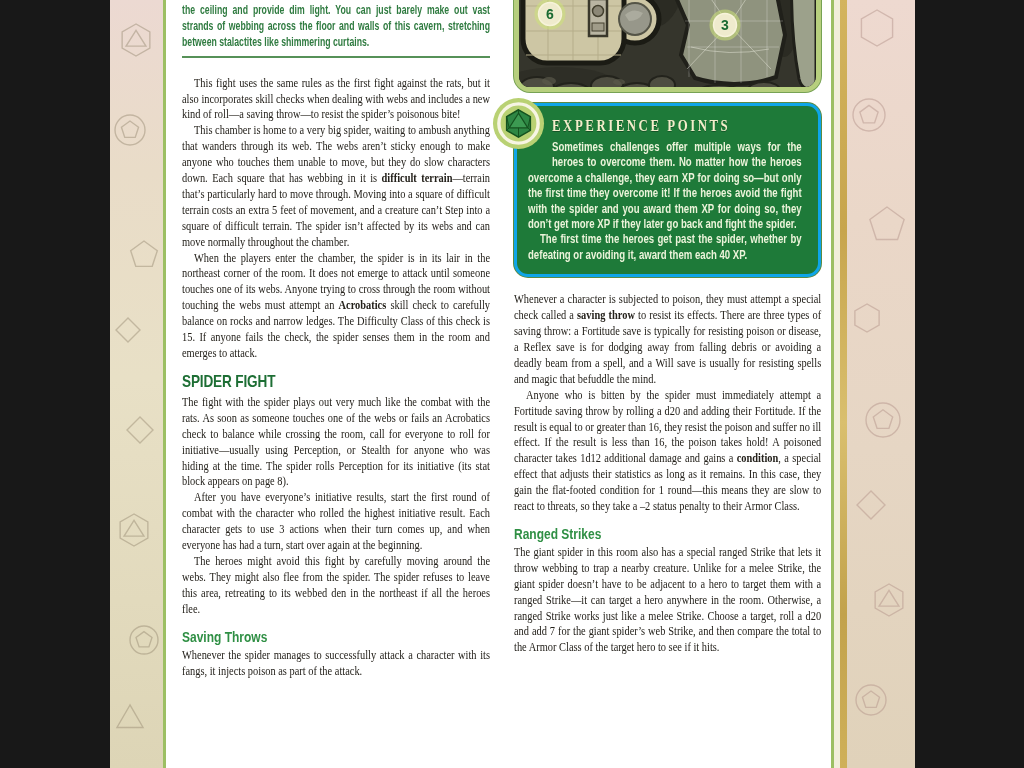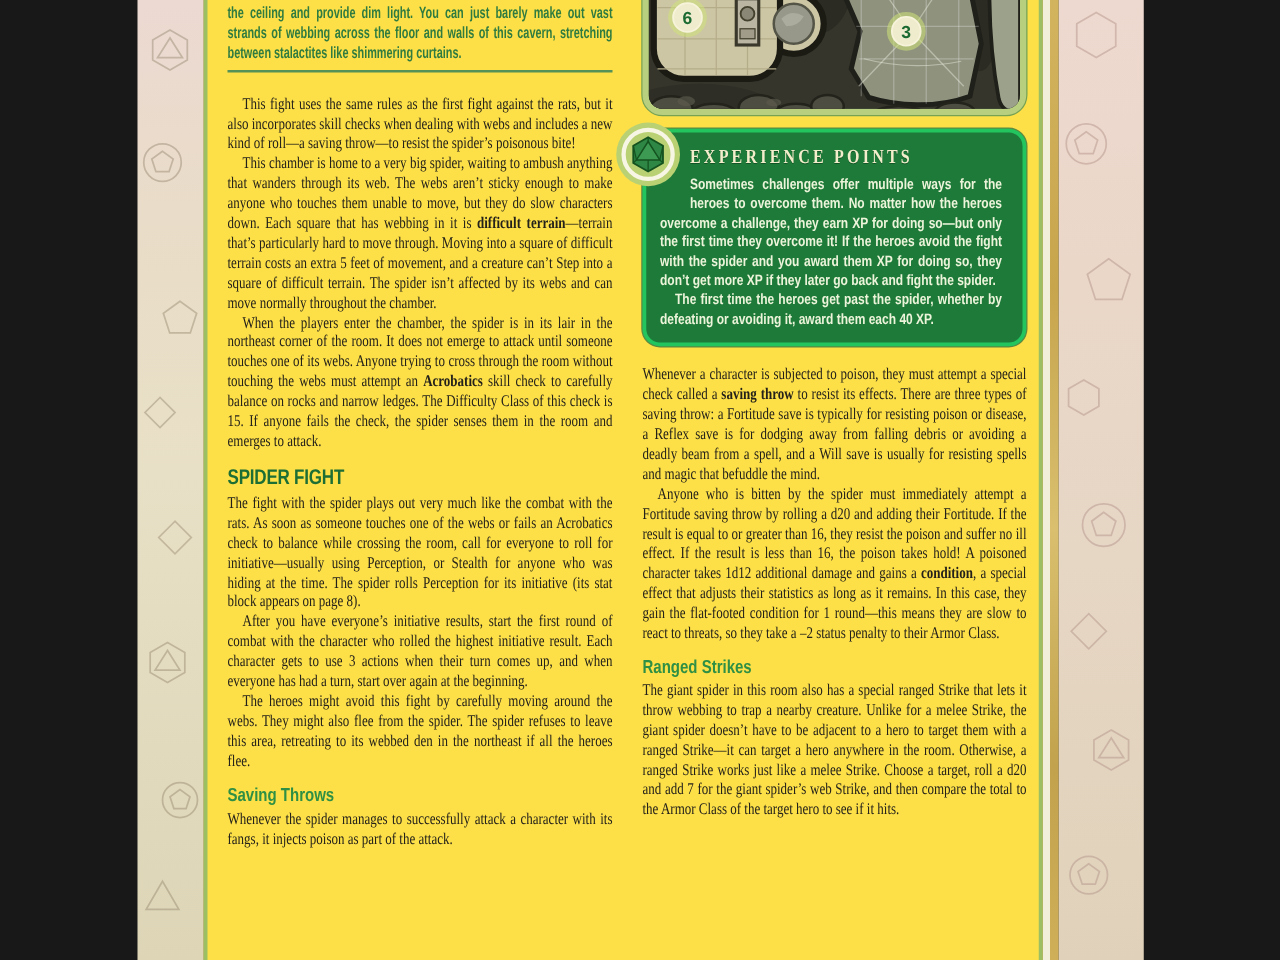--- a/index.html
+++ b/index.html
@@ -12,21 +12,21 @@
   #border-left  { left:110px; width:53px;
     background:linear-gradient(180deg,#ecd9d2 0px,#e9dcc8 170px,#e8e0c6 380px,#e2dabd 600px,#ddd5b6 768px); }
   #border-right { left:847px; width:68px;
     background:linear-gradient(180deg,#eed9d0 0px,#ead7c8 220px,#e6d6c4 450px,#e0d2ba 768px); }
   #gold-strip { position:absolute; top:0; left:840px; width:7px; height:768px;
     background:linear-gradient(180deg,#d3b45e 0%,#c7a54d 30%,#d9bf6e 55%,#c2a24c 80%,#cfb059 100%); }
   #cream-gap { position:absolute; top:0; left:834px; width:6px; height:768px; background:#f1eeda; }
 
   
   #page { position:absolute; top:0; left:163px; width:671px; height:768px;
-    background:#fde047; border-left:3px solid #9cbf63; border-right:3px solid #9cbf63; }
+    background:#ffffff; border-left:3px solid #9cbf63; border-right:3px solid #9cbf63; }
   #page-inner { display:flex; gap:24px; padding:0 10px 0 16px; height:768px; overflow:hidden; }
   .col { position:relative; }
   #col-left  { width:308px; }
   #col-right { width:307px; }
 
   
   .sx80 { width:385px; transform:scaleX(0.8); transform-origin:0 0; }
   .sx80r { width:384px; transform:scaleX(0.8); transform-origin:0 0; }
   .sx67 { width:460px; transform:scaleX(0.6696); transform-origin:0 0; }
   .sxbox { width:342px; transform:scaleX(0.8); transform-origin:0 0; }
@@ -45,21 +45,21 @@
   h3.sub { font-family:"Liberation Sans","DejaVu Sans",sans-serif; font-weight:700;
     font-size:15px; color:#2f8f44; margin:11px 0 2px; }
 
   
   #map { margin-top:-68px; height:160px; border:5px solid #b7cf7e; border-radius:16px;
     overflow:hidden; background:#35352c;
     box-shadow: inset 0 0 0 2px #43703a, 0 0 0 1px #77a254; }
   #map svg { display:block; }
 
   
-  #xp-box { margin-top:11px; position:relative; background:#1e7a39; border:3px solid #22c55e;
+  #xp-box { margin-top:11px; position:relative; background:#1e7a39; border:3px solid #0ea5e9;
     border-radius:14px; padding:9px 11px 11px; box-shadow:0 0 0 1px #5b8a42; min-height:172px; }
   #xp-icon { position:absolute; left:-25px; top:-9px; width:53px; height:53px; }
   .xp-title { font-family:"Liberation Serif","DejaVu Serif",serif; font-weight:700; font-size:16px;
     letter-spacing:3.2px; color:#f2eecb; margin:2px 0 5px; text-shadow:0 1px 0 rgba(0,0,0,.3); }
   .xp-text p { font-family:"Liberation Sans","DejaVu Sans",sans-serif; font-weight:700;
     font-size:12px; line-height:15.4px; color:#ecf4da; text-align:justify; }
   .xp-text p.ind { text-indent:15px; }
   .icon-spacer { float:left; width:30px; height:44px; }
 
   .rc-text p { font-size:13px; line-height:15.9px; color:#24211b; text-align:justify; }

